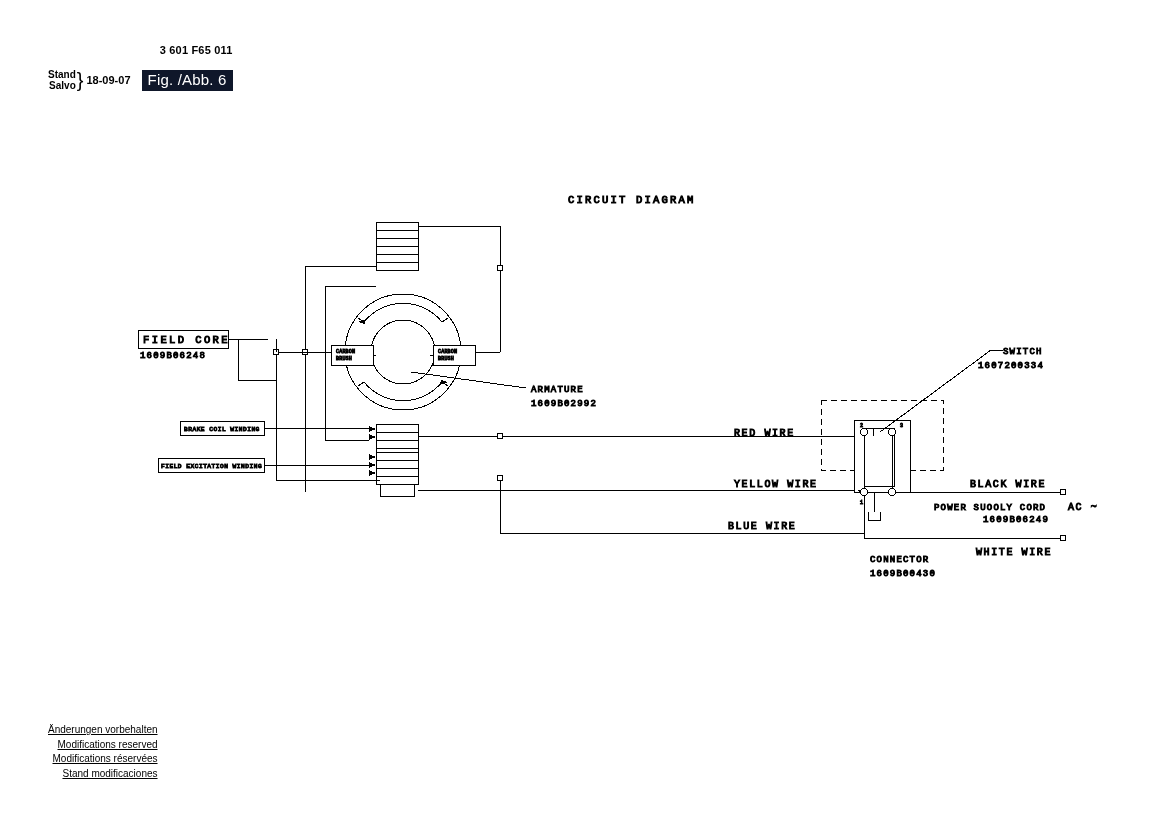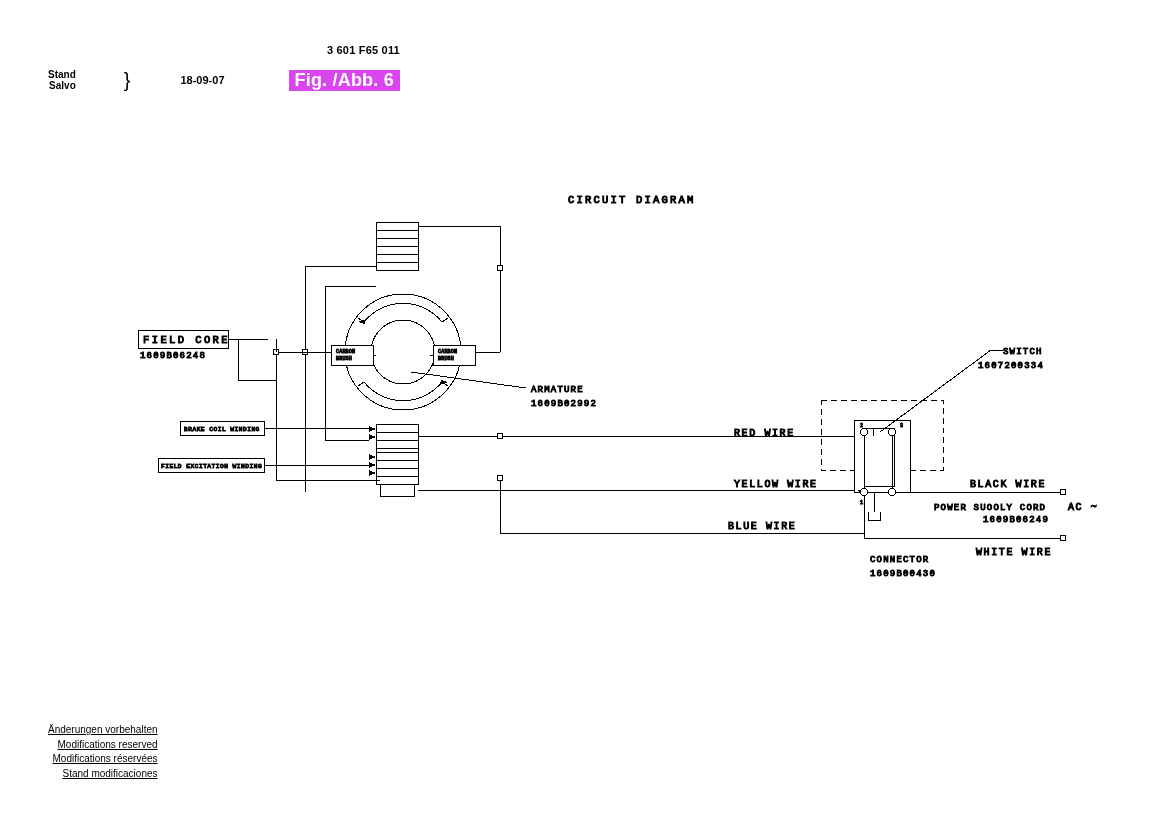--- a/index.html
+++ b/index.html
@@ -24,43 +24,42 @@
     font-weight: bold;
     letter-spacing: 0.2px;
     line-height: 13px;
     white-space: nowrap;
   }
   #stand-row {
     margin-top: 12px;
     display: flex;
     align-items: center;
     white-space: nowrap;
-    gap: 47px;
   }
   #stand-issue {
     font-size: 10px;
     font-weight: bold;
     line-height: 11px;
   }
   #brace {
     font-size: 20px;
     line-height: 20px;
     margin: 0 3px 0 1px;
     font-weight: 300;
   }
   #issue-date {
     font-size: 11px;
     font-weight: bold;
-    margin-right: 17px;
+    margin-right: 11px;
   }
   #fig-badge {
-    background: #d946ef;
+    background: #0f172a;
     color: #ffffff;
-    font-size: 18px;
-    font-weight: bold;
+    font-size: 15px;
+    font-weight: normal;
     padding: 2px 6px 3px 6px;
     letter-spacing: 0.2px;
     line-height: 16px;
   }
 
   
   #footer {
     left: 48px;
     top: 723px;
     font-size: 10px;

